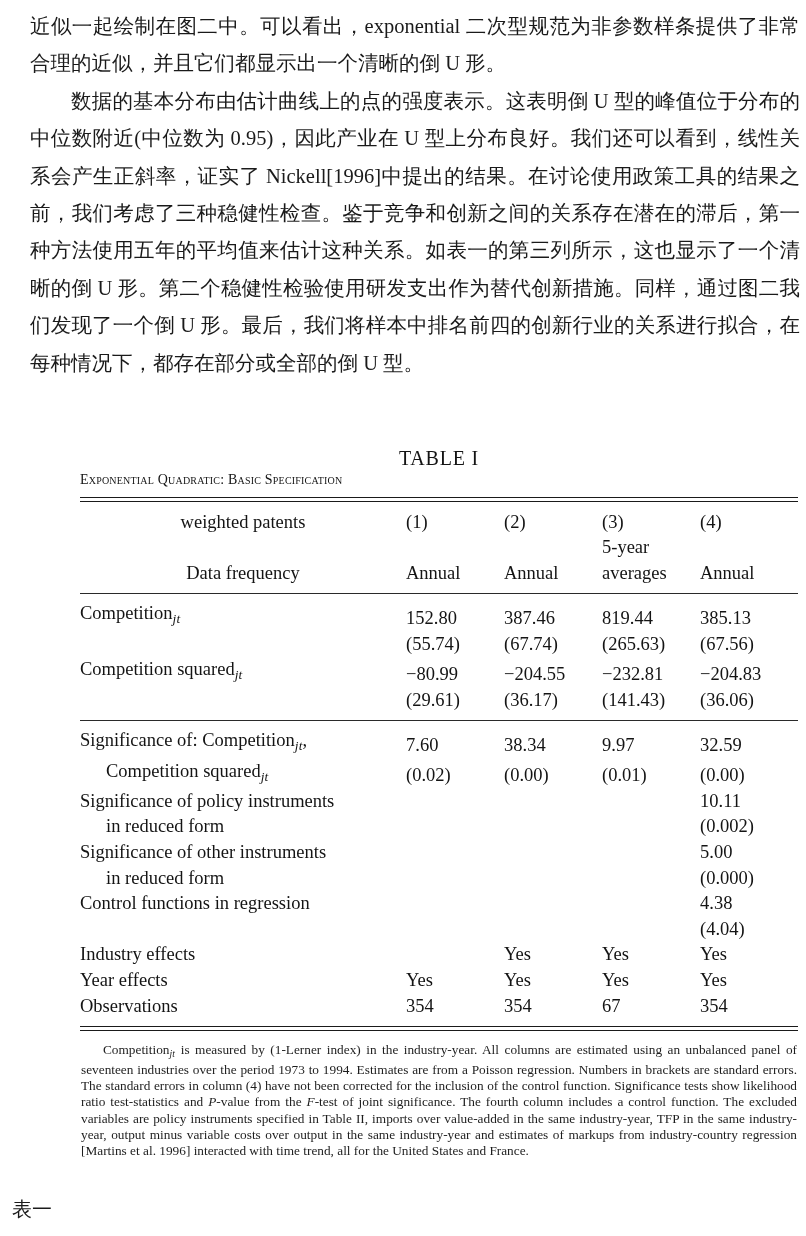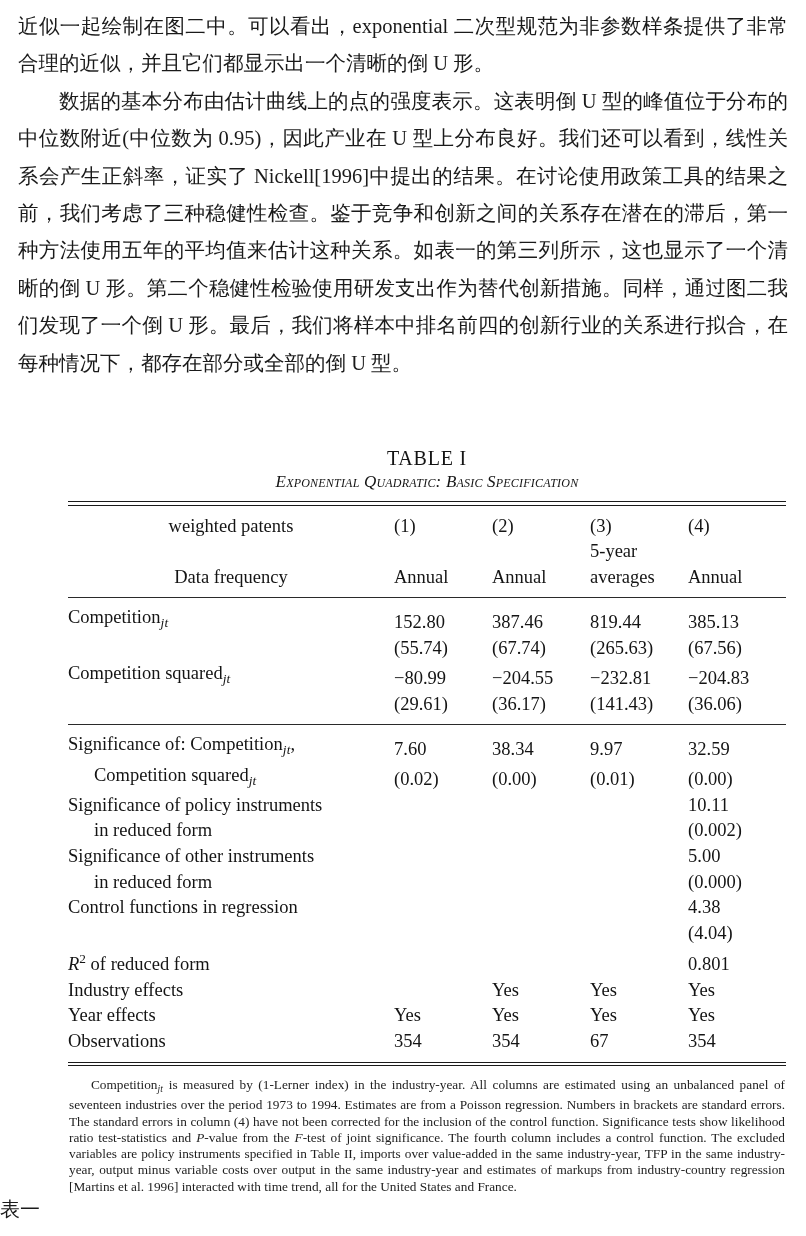--- a/index.html
+++ b/index.html
@@ -11,21 +11,21 @@
     width: 806px;
     height: 1236px;
     position: relative;
     font-family: "Liberation Serif", "DejaVu Serif", serif;
     color: #141414;
     overflow: hidden;
   }
 
   .page {
     position: absolute;
-    top: 0; left: 0;
+    top: 0; left: 12px;
     width: 704px;
     height: 1236px;
     border-radius: 15px;
   }
 
   
   .prose {
     position: absolute;
     left: 18px;
     width: 770px;
@@ -52,25 +52,24 @@
   }
 
   .tbl-title {
     text-align: center;
     font-size: 20px;
     letter-spacing: 0.8px;
     margin-bottom: 2px;
     font-family: "Liberation Serif", "DejaVu Serif", serif;
   }
   .tbl-subtitle {
-    text-align: center;
-    font-size: 17px;
+    text-align: left;
+    font-size: 14px;
     letter-spacing: 0.2px;
     margin-bottom: 9px;
-    font-style: italic;
   }
   
   .sc { font-variant: small-caps; }
 
   .rule-double {
     border-top: 1.6px solid #1a1a1a;
     border-bottom: 1.1px solid #1a1a1a;
     height: 2.6px;
     box-sizing: content-box;
   }
@@ -300,27 +299,20 @@
           <td>4.38</td>
         </tr>
         <tr>
           <td class="lbl"></td>
           <td></td>
           <td></td>
           <td></td>
           <td>(4.04)</td>
         </tr>
 
-        <tr>
-          <td class="lbl"><span class="ital">R</span><span class="sup">2</span><span> of reduced form</span></td>
-          <td></td>
-          <td></td>
-          <td></td>
-          <td>0.801</td>
-        </tr>
 
         <tr>
           <td class="lbl">Industry effects</td>
           <td></td>
           <td>Yes</td>
           <td>Yes</td>
           <td>Yes</td>
         </tr>
         <tr>
           <td class="lbl">Year effects</td>

